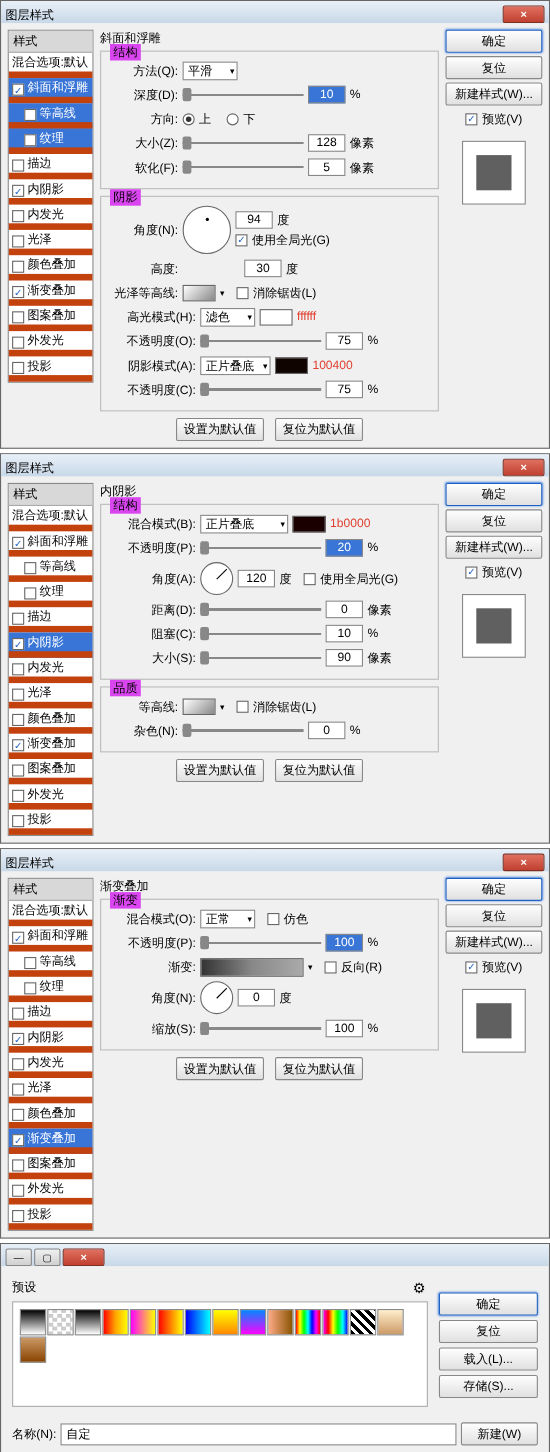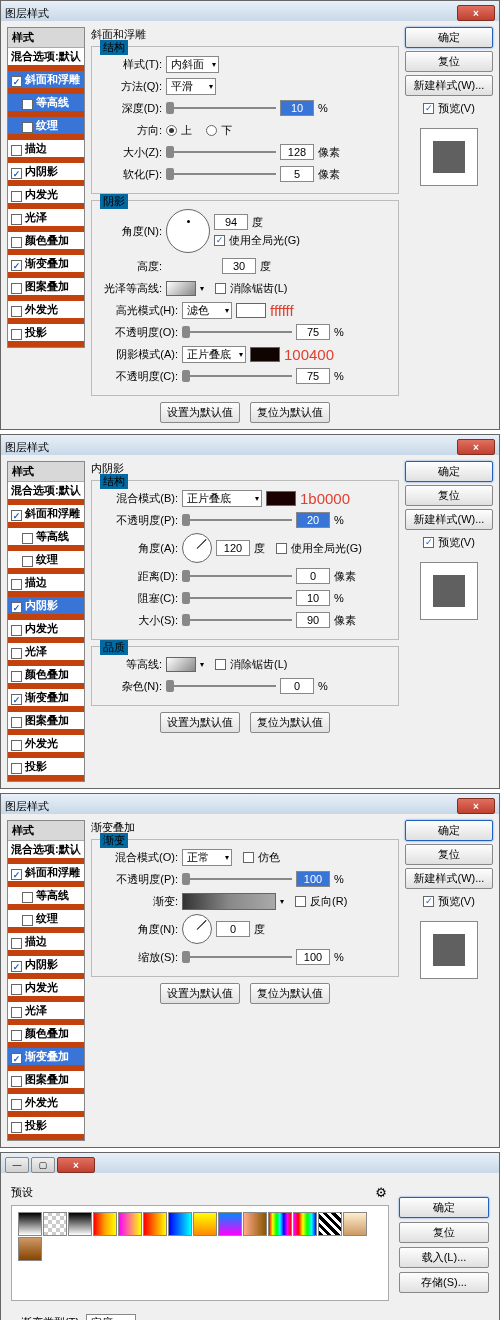--- a/index.html
+++ b/index.html
@@ -4,53 +4,53 @@
 <style>
 * { box-sizing: border-box; margin: 0; padding: 0; font-family: "Microsoft YaHei", SimSun, sans-serif; font-size: 11px; }
 body { background: #fff; width: 500px; }
 .panel { border: 1px solid #666; margin-bottom: 4px; background: #f0f0f0; }
 .titlebar { display: flex; align-items: flex-end; height: 20px; background: linear-gradient(#e8f0f8, #c8d8e8); padding: 0 4px; }
 .titlebar-text { flex: 1; font-size: 11px; color: #000; }
 .closebtn { width: 38px; height: 16px; background: linear-gradient(#e07060, #c04030); border: 1px solid #803020; border-radius: 2px; display: flex; align-items: center; justify-content: center; color: #fff; font-weight: bold; font-size: 10px; }
 .winbtns { display: flex; gap: 2px; }
 .winbtn { width: 24px; height: 16px; background: linear-gradient(#f0f0f0, #d0d0d0); border: 1px solid #888; border-radius: 2px; display: flex; align-items: center; justify-content: center; font-size: 9px; }
 .body3col { display: flex; padding: 6px; gap: 6px; }
-.leftcol { width: 78px; font-weight: bold; }
+.leftcol { width: 78px; }
 .midcol { flex: 1; }
 .rightcol { width: 88px; display: flex; flex-direction: column; gap: 3px; align-items: center; }
 .stylelist { border: 1px solid #888; background: #fff; }
 .stylehdr { background: #d8d8d8; padding: 2px 4px; border-bottom: 1px solid #aaa; }
 .styleitem { display: flex; align-items: flex-end; padding: 1px 3px; gap: 3px; border-bottom: 6px solid #c2410c; }
 .styleitem.sel { background: #3875d7; color: #fff; }
 .styleitem.sub { padding-left: 14px; }
 .cb { width: 11px; height: 11px; border: 1px solid #666; background: #fff; display: inline-flex; align-items: center; justify-content: center; font-size: 9px; color: #333; }
 .cb.on::after { content: "✓"; color: #2060c0; }
 .btn { border: 1px solid #888; background: linear-gradient(#fefefe, #e0e0e0); padding: 2px 6px; border-radius: 2px; text-align: center; min-height: 18px; display: flex; align-items: center; justify-content: center; width: 100%; }
 .btn.def { border: 1px solid #2060c0; box-shadow: 0 0 2px #4080e0; }
 .preview { width: 58px; height: 58px; border: 1px solid #888; background: #fff; display: flex; align-items: center; justify-content: center; margin-top: 4px; }
 .prevsw { width: 32px; height: 32px; background: #606060; }
 .group { border: 1px solid #bbb; margin-bottom: 6px; position: relative; padding: 8px 6px 6px; }
-.grouplbl { position: absolute; top: -7px; left: 8px; background: #0369a1; padding: 0 3px; font-size: 11px; }
+.grouplbl { position: absolute; top: -7px; left: 8px; background: #d946ef; padding: 0 3px; font-size: 11px; }
 .row { display: flex; align-items: center; gap: 4px; margin-bottom: 4px; min-height: 18px; }
 .lab { width: 64px; text-align: right; font-size: 11px; }
 .lab.w80 { width: 80px; }
 .dd { border: 1px solid #888; background: #fff; padding: 1px 14px 1px 4px; position: relative; min-width: 50px; height: 17px; display: flex; align-items: center; }
 .dd::after { content: "▾"; position: absolute; right: 2px; font-size: 8px; }
 .nm { border: 1px solid #888; background: #fff; padding: 1px 3px; width: 34px; height: 16px; text-align: center; }
 .nm.hl { background: #3875d7; color: #fff; }
 .sld { flex: 1; max-width: 110px; height: 14px; position: relative; background: linear-gradient(to bottom, transparent 6px, #888 6px, #888 8px, transparent 8px); }
 .sld::after { content: ""; position: absolute; width: 8px; height: 12px; background: #888; border-radius: 2px; top: 1px; }
 .radio { width: 11px; height: 11px; border: 1px solid #666; border-radius: 50%; background: #fff; display: inline-flex; align-items: center; justify-content: center; }
 .radio.on::after { content: ""; width: 5px; height: 5px; background: #333; border-radius: 50%; }
 .swatch { width: 30px; height: 15px; border: 1px solid #666; }
 .anglewidget { width: 30px; height: 30px; border: 1px solid #666; border-radius: 50%; background: #fff; position: relative; }
 .anglewidget::after { content: ""; position: absolute; width: 13px; height: 1px; background: #000; top: 14px; left: 14px; transform-origin: left; transform: rotate(-45deg); }
 .bigdial { width: 44px; height: 44px; border: 1px solid #666; border-radius: 50%; background: #fff; position: relative; }
 .bigdial::after { content: ""; position: absolute; width: 3px; height: 3px; background: #000; border-radius: 50%; top: 10px; left: 20px; }
-.anno { color: #e04030; font-size: 15px; font-weight: 500; }
+.anno { color: #e04030; font-size: 11px; font-weight: 500; }
 .btnrow { display: flex; gap: 10px; justify-content: center; margin-top: 4px; }
 .btnrow .btn { width: 80px; }
 .gradpreview { width: 94px; height: 17px; border: 1px solid #666; background: linear-gradient(to right, #333, #888, #aaa); }
 .gradeditor .inner { padding: 10px; }
 .presetbox { border: 1px solid #aaa; background: #fff; padding: 6px; height: 96px; }
 .presetgrid { display: flex; flex-wrap: wrap; gap: 1px; }
 .pswtch { width: 24px; height: 24px; border: 1px solid #888; }
 .bigtxt { border: 1px solid #888; background: #fff; height: 20px; padding: 2px 4px; flex: 1; }
 .gstrip { height: 28px; border: 1px solid #666; background: linear-gradient(to right, #bebdbd, #7e7d7d, #3c3c3c, #676666, #5a5a5a, #3b3b3b, #505050); position: relative; margin: 6px 0 22px; }
 .stop { position: absolute; width: 9px; height: 11px; border: 1px solid #333; background: #888; bottom: -13px; }
@@ -119,26 +119,20 @@
         <div class="styleitem">
             <span class="cb"></span>
             <span>投影</span>
           </div>
       </div>
     </div>
     <div class="midcol">
       <div style="margin-bottom:4px">斜面和浮雕</div>
       <div class="group">
         <div class="grouplbl">结构</div>
-        <div class="row">
-            <span class="lab">样式(T):</span>
-            <div class="dd">
-              <span>内斜面</span>
-            </div>
-          </div>
         <div class="row">
             <span class="lab">方法(Q):</span>
             <div class="dd">
               <span>平滑</span>
             </div>
           </div>
         <div class="row">
             <span class="lab">深度(D):</span>
             <div class="sld"></div>
             <div class="nm hl">10</div>
@@ -505,20 +499,25 @@
         </div>
       </div>
       <div style="width:90px;display:flex;flex-direction:column;gap:4px;padding-top:14px">
         <div class="btn def">确定</div>
         <div class="btn">复位</div>
         <div class="btn">载入(L)...</div>
         <div class="btn">存储(S)...</div>
       </div>
     </div>
 
+    <div class="row" style="margin-top:14px">
+      <span>名称(N):</span>
+      <input class="bigtxt" value="自定" style="">
+      <div class="btn" style="width:70px">新建(W)</div>
+    </div>
 
     <div style="margin-top:12px;padding:0 10px">
       <div class="row">
           <span>渐变类型(T):</span>
           <div class="dd">
             <span>实底</span>
           </div>
         </div>
       <div class="row">
           <span>平滑度(M):</span>

